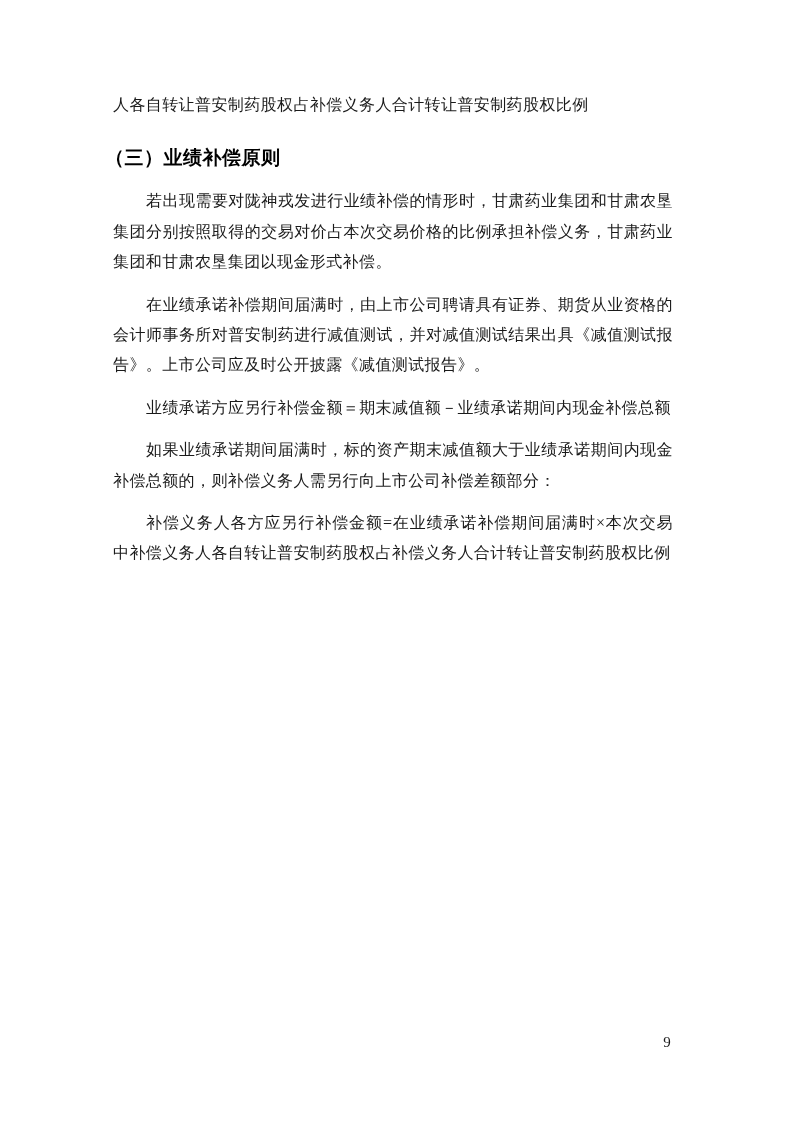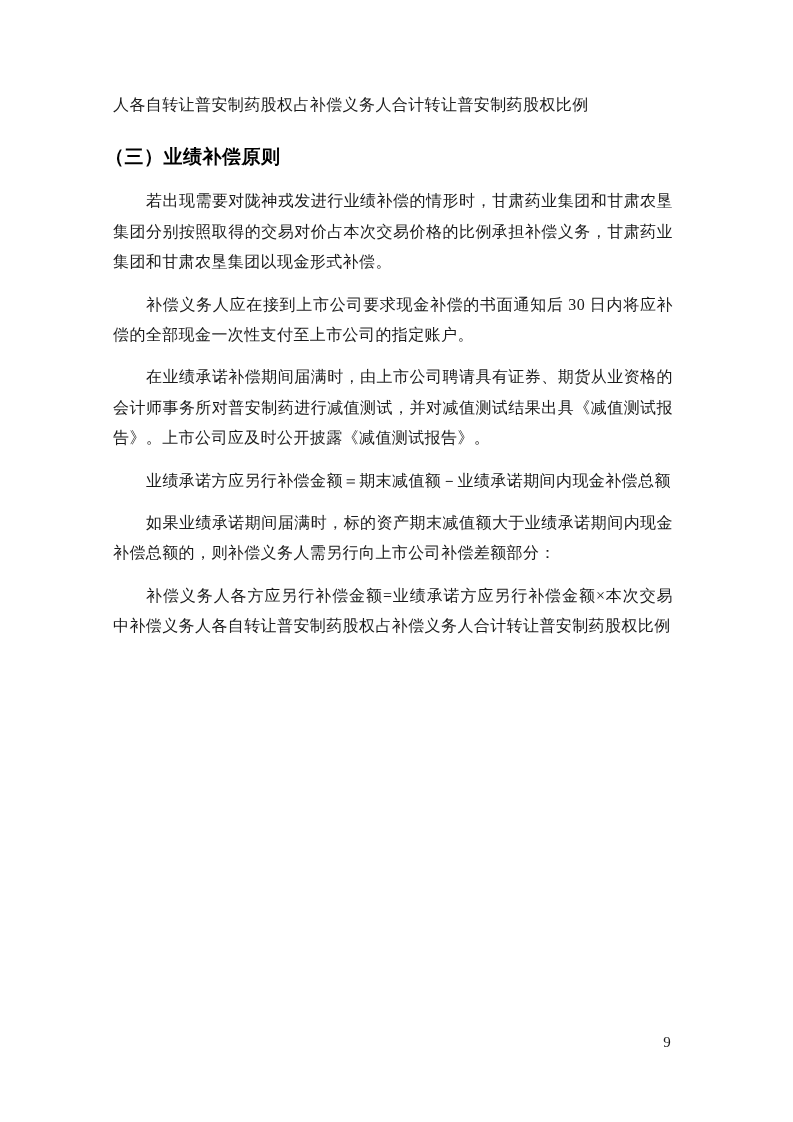--- a/index.html
+++ b/index.html
@@ -27,21 +27,21 @@
     text-indent: 33px;
     letter-spacing: 0.4px;
     margin: 12px 0 0 0;
     color: #1a1a1a;
   }
   p.body.no-indent {
     text-indent: 0;
     margin-top: 0;
   }
   h2.heading {
-    font-family: Liberation Mono, monospace;
+    font-family: Liberation Sans, sans-serif;
     font-weight: bold;
     font-size: 19px;
     line-height: 32px;
     letter-spacing: 0.5px;
     margin: 22px 0 0 -8px;
     color: #000000;
   }
   .page-number {
     position: absolute;
     left: 655px;
@@ -57,30 +57,29 @@
 
 <div class="page">
   <div class="content">
 
     <p class="body no-indent">人各自转让普安制药股权占补偿义务人合计转让普安制药股权比例</p>
 
     <h2 class="heading">（三）业绩补偿原则</h2>
 
     <p class="body">若出现需要对陇神戎发进行业绩补偿的情形时，甘肃药业集团和甘肃农垦集团分别按照取得的交易对价占本次交易价格的比例承担补偿义务，甘肃药业集团和甘肃农垦集团以现金形式补偿。</p>
 
-    <p class="body">补偿义务人应在接到上市公司要求现金补偿的书面通知后 30 日内将应补偿的全部现金一次性支付至上市公司的指定账户。</p>
 
 
     <p class="body">在业绩承诺补偿期间届满时，由上市公司聘请具有证券、期货从业资格的会计师事务所对普安制药进行减值测试，并对减值测试结果出具《减值测试报告》。上市公司应及时公开披露《减值测试报告》。</p>
 
     <p class="body">业绩承诺方应另行补偿金额＝期末减值额－业绩承诺期间内现金补偿总额</p>
 
     <p class="body">如果业绩承诺期间届满时，标的资产期末减值额大于业绩承诺期间内现金补偿总额的，则补偿义务人需另行向上市公司补偿差额部分：</p>
 
-    <p class="body">补偿义务人各方应另行补偿金额=业绩承诺方应另行补偿金额×本次交易中补偿义务人各自转让普安制药股权占补偿义务人合计转让普安制药股权比例</p>
+    <p class="body">补偿义务人各方应另行补偿金额=在业绩承诺补偿期间届满时×本次交易中补偿义务人各自转让普安制药股权占补偿义务人合计转让普安制药股权比例</p>
 
 
 
 
   </div>
 
   <div class="page-number">9</div>
 </div>
 
 </body></html>

